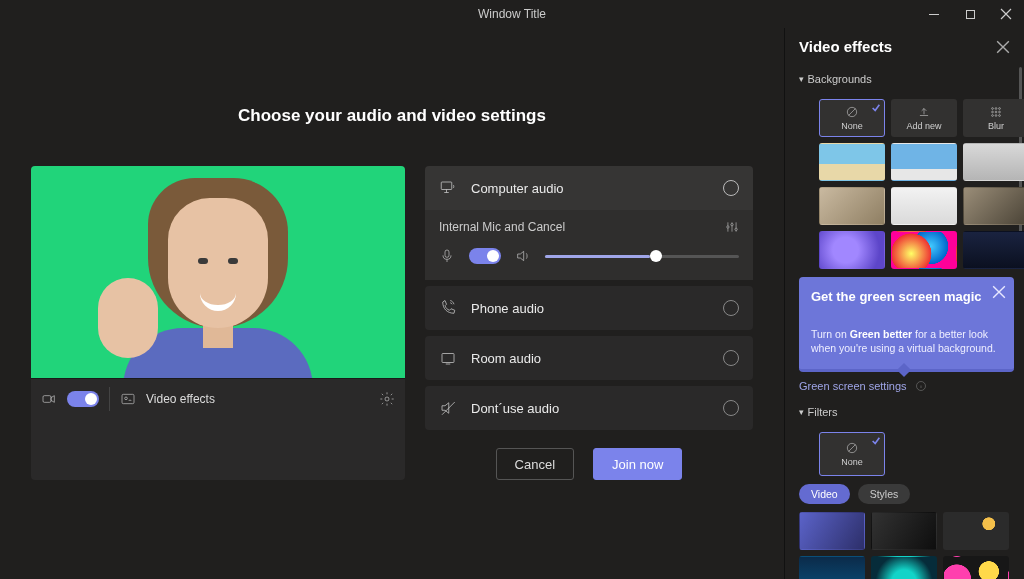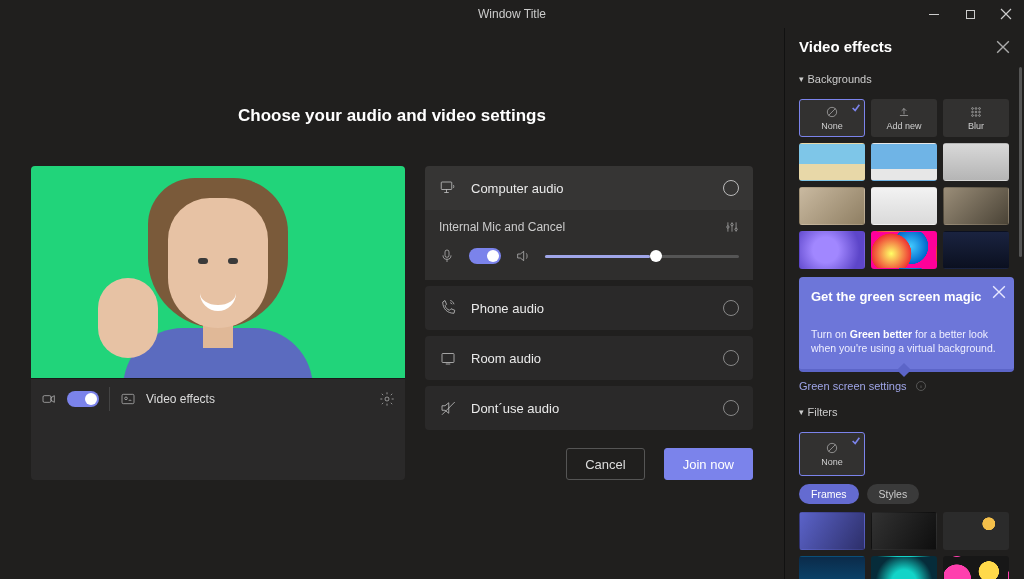--- a/index.html
+++ b/index.html
@@ -133,21 +133,21 @@
     display:flex; align-items:center; gap:14px;
   }
   .mic-icon svg, .spk-icon svg { width:16px; height:16px; stroke:#ccc; fill:none;}
   .vol-slider {
     flex:1; height:3px; background:#555; position:relative; border-radius:2px;
   }
   .vol-fill { position:absolute; left:0; top:0; height:3px; background:#9fa5e8; width:54%; border-radius:2px;}
   .vol-knob { position:absolute; top:-5px; left:54%; width:12px; height:12px; border-radius:50%; background:#fff;}
 
   .action-row {
-    margin-top: 12px; display:flex; justify-content:flex-end; gap:19px;
+    margin-top: 12px; display:flex; justify-content:center; gap:19px;
   }
   .btn {
     height: 32px; padding: 0 18px; border-radius:3px; font-size:13px; display:flex; align-items:center;
     border:1px solid #555; background:transparent; color:#ddd;
   }
   .btn.primary { background:#7b83eb; border-color:#7b83eb; color:#fff; }
 
   
   .sidepanel {
     position:absolute; top:28px; right:0; bottom:0; width:240px;
@@ -165,21 +165,21 @@
     flex:1; overflow:hidden; padding: 0 10px 0 14px; position:relative;
   }
   .scrollbar {
     position:absolute; right:2px; top:8px; width:3px; height:190px; background:#555; border-radius:2px;
   }
   .section-head {
     font-size:11px; color:#ccc; display:flex; align-items:center; gap:4px; margin:14px 0;
   }
   .section-head::before { content:"▾"; font-size:9px; color:#ccc; }
   .bg-grid {
-    display:grid; grid-template-columns: repeat(3, 66px); gap:6px;
+    display:grid; grid-template-columns: repeat(3, 66px); gap:6px;margin-left:20px;
   }
   .bg-tile {
     width:66px; height:38px; border-radius:3px; background:#323130;
     display:flex; flex-direction:column; align-items:center; justify-content:center;
     font-size:9px; color:#cfcfcf; position:relative; overflow:hidden;
     border:1px solid transparent;
   }
   .bg-tile.selected { border:1.5px solid #7b83eb; }
   .bg-tile .check {
     position:absolute; top:3px; right:3px; width:10px; height:10px;
@@ -489,21 +489,21 @@
             <path d="M6 18 L18 6"></path>
           </svg>
         <span>None</span>
         <svg class="check" viewBox="0 0 12 12">
             <path d="M2 6l3 3 5-7" stroke="#7b83eb" fill="none" stroke-width="2"></path>
           </svg>
       </div>
     </div>
 
     <div class="pill-row">
-      <div class="pill active">Frames</div>
+      <div class="pill active">Video</div>
       <div class="pill">Styles</div>
     </div>
 
     <div class="fx-grid">
       <div class="bg-tile fx-thumb1"></div>
       <div class="bg-tile fx-thumb2"></div>
       <div class="bg-tile fx-thumb3"></div>
       <div class="bg-tile fx-thumb4"></div>
       <div class="bg-tile fx-thumb5"></div>
       <div class="bg-tile fx-thumb6"></div>

